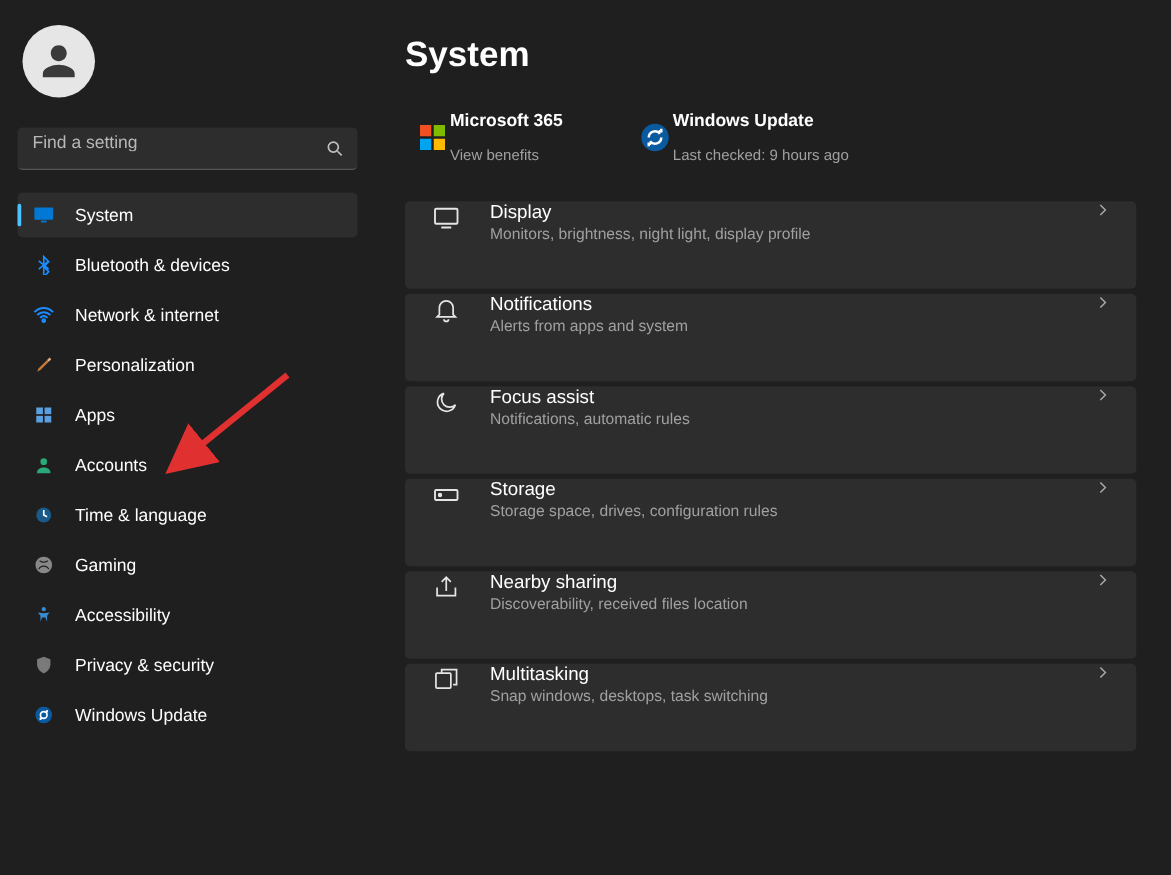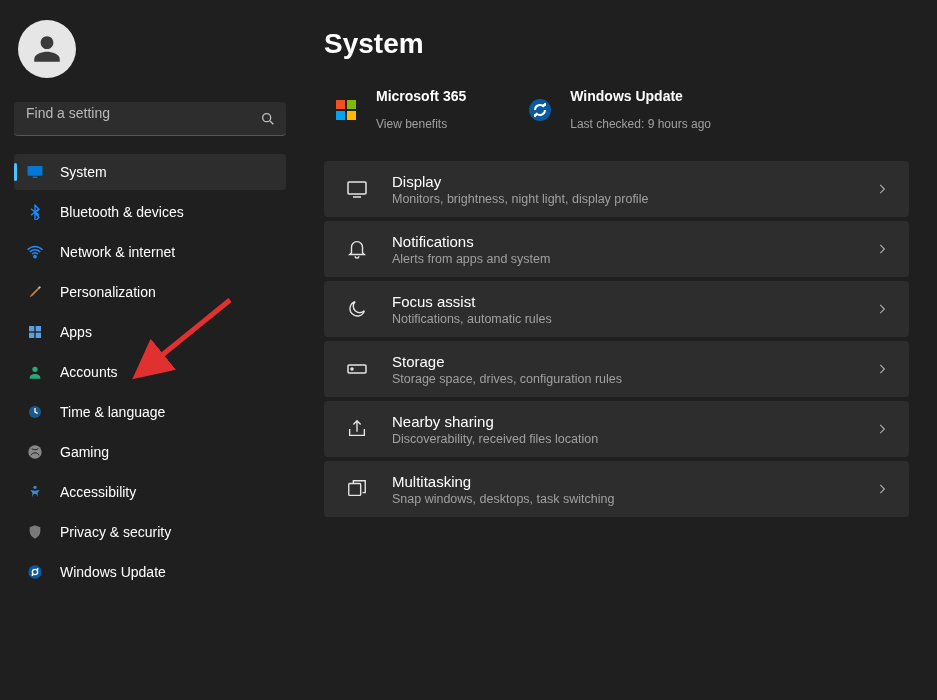--- a/index.html
+++ b/index.html
@@ -107,34 +107,33 @@
     font-size: 28px;
     font-weight: 600;
   }
   .top-cards {
     display: flex;
     gap: 60px;
     margin-bottom: 30px;
     padding-left: 8px;
   }
   .top-card {
-    display: flex; align-items: center; gap: 16px;
+    display: flex; align-items: center; 
     cursor: pointer;
   }
   .top-card .ticon { width: 28px; height: 28px; display:flex; align-items:center; justify-content:center; }
   .top-card .tc-title { font-size: 14px; font-weight: 600; }
   .top-card .tc-sub { font-size: 12px; color: var(--text-muted); margin-top: 13px; }
 
   .tile-list { display: flex; flex-direction: column; gap: 4px; }
   .tile {
     background: var(--card);
     border-radius: 4px;
-    height: 56px;
+    height: 70px;
     display: flex;
-    align-items: center;
     padding: 0 20px;
     cursor: pointer;
   }
   .tile .tile-icon {
     width: 26px; height: 26px;
     margin-right: 22px;
     display: flex; align-items: center; justify-content: center;
     flex-shrink: 0;
   }
   .tile .tile-icon svg { stroke: #e5e5e5; }

